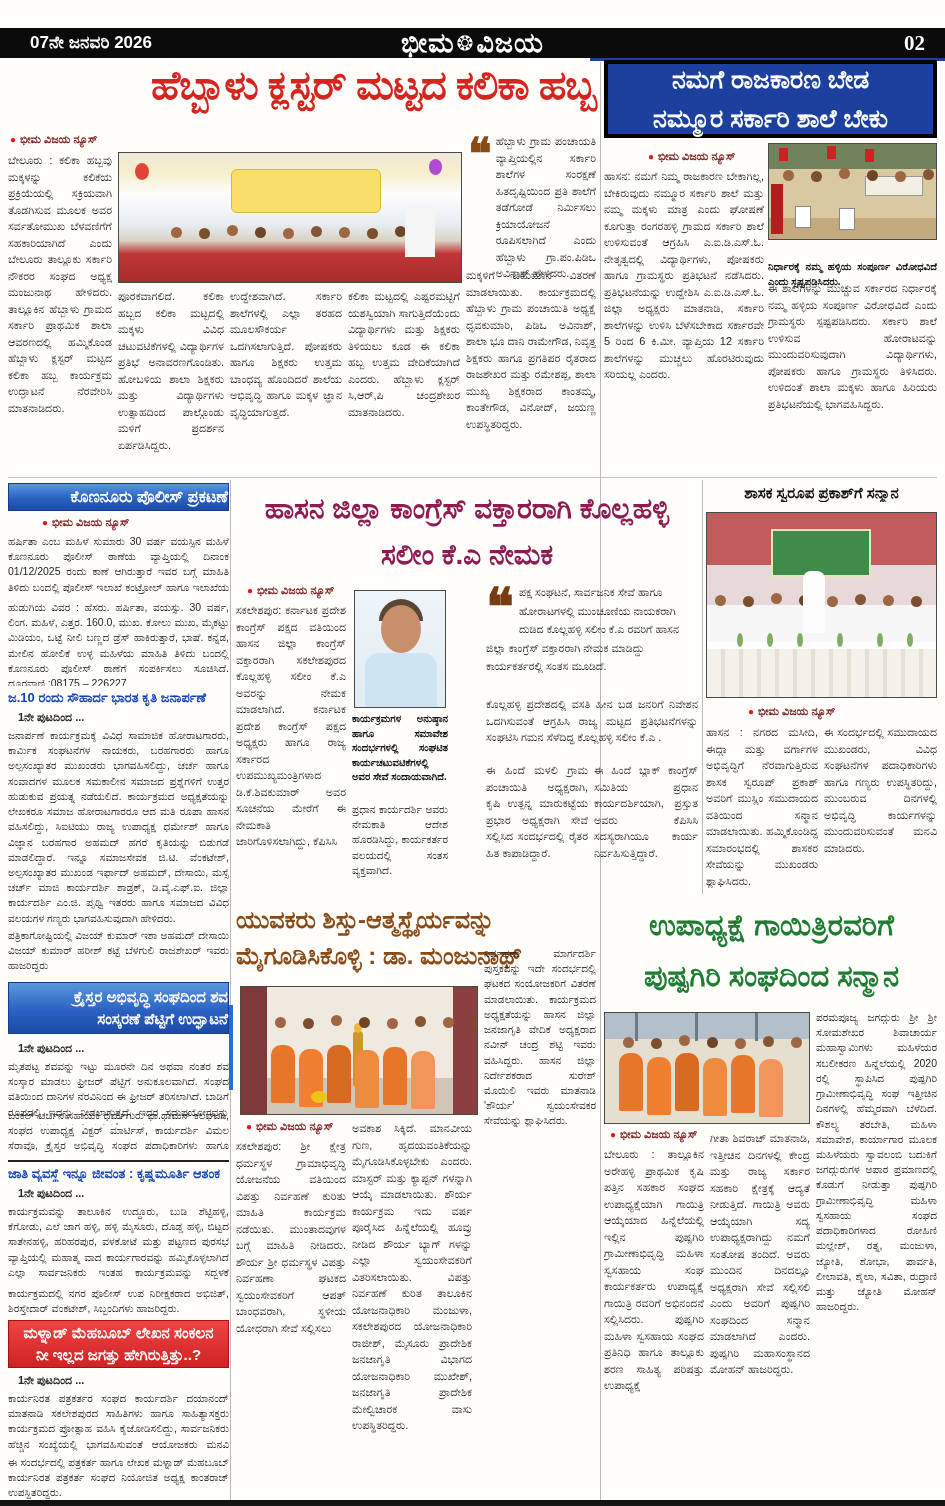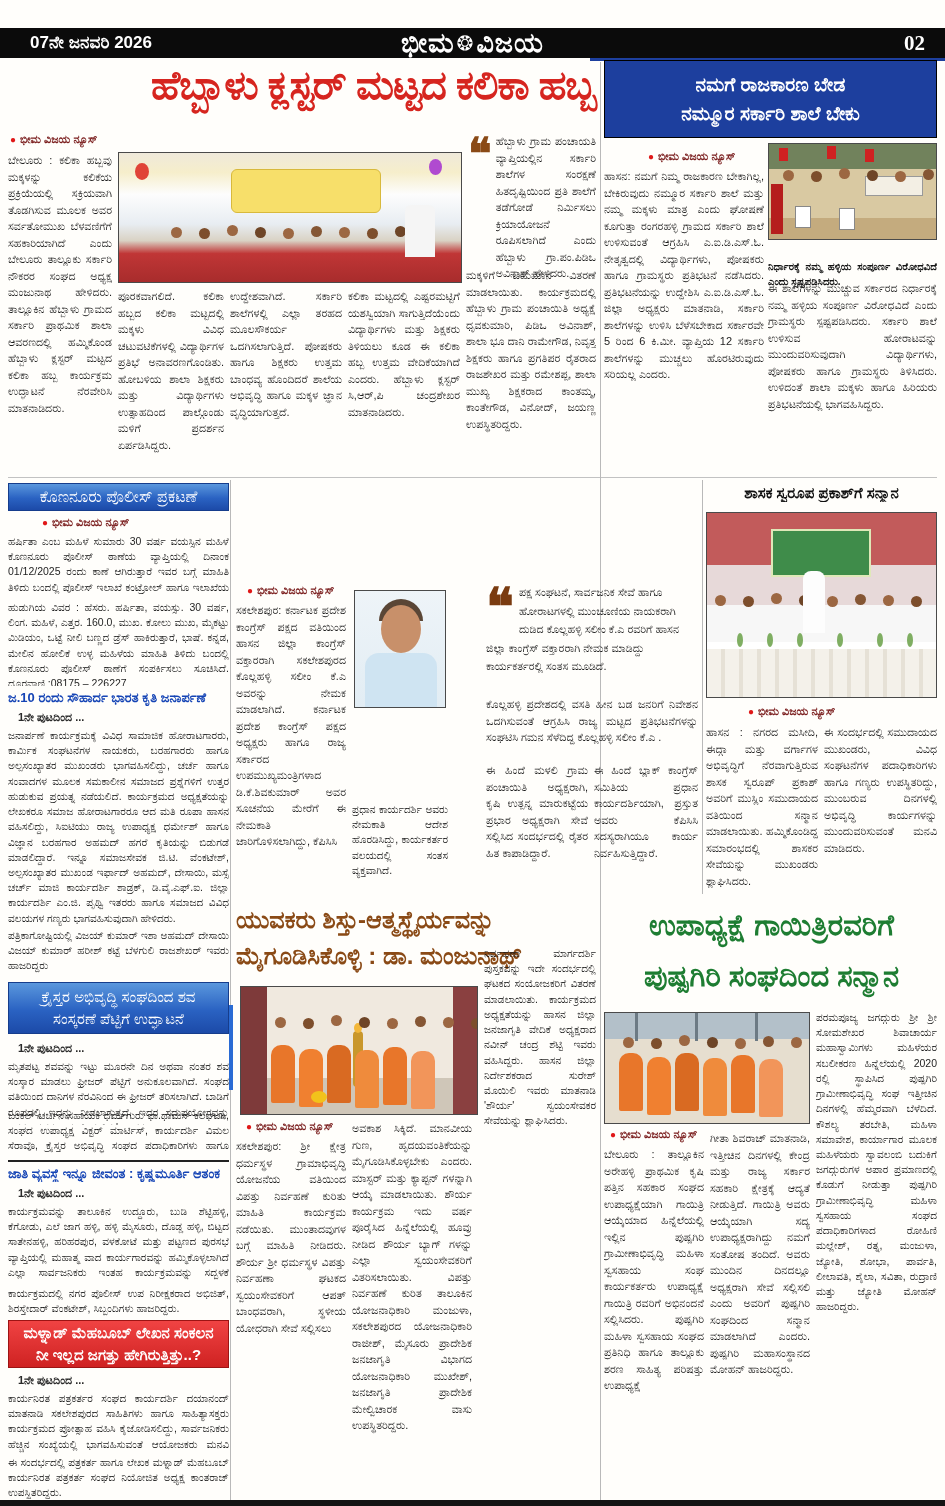--- a/index.html
+++ b/index.html
@@ -13,26 +13,26 @@
 .byline .dot{color:#e01818;font-size:10px;margin-right:4px}
 .cont{font-size:11px;font-weight:bold;color:#2a2a2a}
 .vr{background:#b9b9b9;width:1px;position:absolute}
 .hr{background:#c2c2c2;height:1px;position:absolute}
 .headerbar{position:absolute;left:0;top:28px;width:945px;height:30px;background:#0b0b0b;color:#fff;display:flex;align-items:center}
 .hdr-date{position:absolute;left:30px;font-size:17px;font-weight:bold}
 .hdr-mast{position:absolute;left:0;width:945px;text-align:center;font-size:27px;font-weight:bold;letter-spacing:1px}
 .hdr-mast .wheel{color:#fff;font-size:20px;vertical-align:2px;margin:0 2px}
 .hdr-page{position:absolute;right:20px;font-size:21px;font-weight:bold;font-family:"Liberation Serif","DejaVu Serif",serif}
 .h-red{color:#d6251f;font-weight:bold;text-align:right;font-size:40px;line-height:1.15;letter-spacing:-1px}
-.h-bluebox{background:#1d3f9e;color:#fff;font-weight:bold;text-align:center;font-size:19px;line-height:1.55;display:flex;flex-direction:column;justify-content:center;border:1px solid #000000}
+.h-bluebox{background:#1d3f9e;color:#fff;font-weight:bold;text-align:center;font-size:25px;line-height:1.55;display:flex;flex-direction:column;justify-content:center;border:4px solid #000000}
 .h-maroon{color:#8e1b52;font-weight:bold;text-align:center;font-size:28px;line-height:1.65}
 .h-black{color:#101010;font-weight:bold;text-align:center;font-size:15px;white-space:nowrap;overflow:hidden}
 .h-brown{color:#8a4a16;font-weight:bold;text-align:left;font-size:24px;line-height:1.5}
 .h-green{color:#1e7d32;font-weight:bold;text-align:center;font-size:29px;line-height:1.75}
-.bluebox{background:linear-gradient(180deg,#5a97dd 0%,#2a62c2 55%,#1c4aa8 100%);color:#fff;font-weight:normal;text-align:center;display:flex;flex-direction:column;align-items:center;justify-content:center;line-height:1.45;border:1px solid #163d8c}
+.bluebox{background:linear-gradient(180deg,#5a97dd 0%,#2a62c2 55%,#1c4aa8 100%);color:#fff;font-weight:bold;text-align:center;display:flex;flex-direction:column;align-items:flex-end;justify-content:center;line-height:1.45;border:1px solid #163d8c}
 .redbox{background:linear-gradient(180deg,#f04343 0%,#cf2222 100%);color:#fff;font-weight:bold;text-align:center;display:flex;flex-direction:column;align-items:center;justify-content:center;line-height:1.5;border:1px solid #9c1414}
 .bluehead{color:#1544b5;font-weight:bold;font-size:13px;white-space:nowrap;overflow:hidden}
 .photo{position:absolute;border:1px solid #4a4a4a;overflow:hidden}
 .qmark{color:#8a4a16;font-size:44px;line-height:1;font-family:"Liberation Serif","DejaVu Serif",serif;font-weight:bold}
 .qtext{font-size:11px;line-height:1.5;text-align:justify;color:#1e1e1e;overflow:hidden}
 .dotc{position:absolute;border-radius:50%}
 .rect{position:absolute}
 .heads{position:absolute;width:11px;height:11px;border-radius:50%;background:#9c6742;box-shadow:28px 1px 0 #7d4e2c,56px -2px 0 #9c6742,84px 0 0 #6e4527,112px 1px 0 #9c6742,140px -1px 0 #855634,168px 0 0 #9c6742,196px 1px 0 #7d4e2c,224px -1px 0 #6e4527}
 .obodies{position:absolute;width:24px;height:58px;border-radius:10px 10px 2px 2px;background:#e8762a;box-shadow:28px 4px 0 #f08030,56px 0 0 #d96a22,84px 5px 0 #ef8b3c,112px 2px 0 #e8762a,140px 6px 0 #f2955a}
 .bottombar{position:absolute;left:0;top:1500px;width:945px;height:6px;background:#141414}
@@ -129,28 +129,30 @@
   <div class="abs bt-sm" style="left:8px;top:1286px;width:221px;height:30px">ಕಾರ್ಯಕ್ರಮದಲ್ಲಿ ನಗರ ಪೊಲೀಸ್ ಉಪ ನಿರೀಕ್ಷಕರಾದ ಅಭಿಜಿತ್, ಶಿರಸ್ತೇದಾರ್ ವೆಂಕಟೇಶ್, ಸಿಬ್ಬಂದಿಗಳು ಹಾಜರಿದ್ದರು.</div>
 
   <div class="abs redbox" style="left:8px;top:1320px;width:221px;height:48px;font-size:15px">
     <span>ಮಳ್ನಾಡ್ ಮೆಹಬೂಬ್ ಲೇಖನ ಸಂಕಲನ</span>
     <span>ನೀ ಇಲ್ಲದ ಜಗತ್ತು ಹೇಗಿರುತ್ತಿತ್ತು..?</span>
   </div>
   <div class="abs cont" style="left:18px;top:1374px">1ನೇ ಪುಟದಿಂದ ...</div>
   <div class="abs bt-sm" style="left:8px;top:1391px;width:221px;height:62px">ಕಾರ್ಯನಿರತ ಪತ್ರಕರ್ತರ ಸಂಘದ ಕಾರ್ಯದರ್ಶಿ ದಯಾನಂದ್ ಮಾತನಾಡಿ ಸಕಲೇಶಪುರದ ಸಾಹಿತಿಗಳು ಹಾಗೂ ಸಾಹಿತ್ಯಾಸಕ್ತರು ಕಾರ್ಯಕ್ರಮದ ಪ್ರೋತ್ಸಾಹ ವಹಿಸಿ ಕೈಜೋಡಿಸಲಿದ್ದು, ಸಾರ್ವಜನಿಕರು ಹೆಚ್ಚಿನ ಸಂಖ್ಯೆಯಲ್ಲಿ ಭಾಗವಹಿಸುವಂತೆ ಆಯೋಜಕರು ಮನವಿ ಮಾಡಿದರು.</div>
   <div class="abs bt-sm" style="left:8px;top:1455px;width:221px;height:44px">ಈ ಸಂದರ್ಭದಲ್ಲಿ ಪತ್ರಕರ್ತ ಹಾಗೂ ಲೇಖಕ ಮಳ್ನಾಡ್ ಮೆಹಬೂಬ್ ಕಾರ್ಯನಿರತ ಪತ್ರಕರ್ತ ಸಂಘದ ನಿಯೋಜಿತ ಅಧ್ಯಕ್ಷ ಕಾಂತರಾಜ್ ಉಪಸ್ಥಿತರಿದ್ದರು.</div>
 
+  <div class="abs h-maroon" style="left:236px;top:486px;width:462px;height:94px">ಹಾಸನ ಜಿಲ್ಲಾ ಕಾಂಗ್ರೆಸ್ ವಕ್ತಾರರಾಗಿ ಕೊಲ್ಲಹಳ್ಳಿ ಸಲೀಂ ಕೆ.ಎ ನೇಮಕ</div>
   <div class="abs byline" style="left:247px;top:584px"><span class="dot">●</span><span>ಭೀಮ ವಿಜಯ ನ್ಯೂಸ್</span></div>
   <div class="abs bt" style="left:236px;top:602px;width:110px;height:292px">ಸಕಲೇಶಪುರ: ಕರ್ನಾಟಕ ಪ್ರದೇಶ ಕಾಂಗ್ರೆಸ್ ಪಕ್ಷದ ವತಿಯಿಂದ ಹಾಸನ ಜಿಲ್ಲಾ ಕಾಂಗ್ರೆಸ್ ವಕ್ತಾರರಾಗಿ ಸಕಲೇಶಪುರದ ಕೊಲ್ಲಹಳ್ಳಿ ಸಲೀಂ ಕೆ.ಎ ಅವರನ್ನು ನೇಮಕ ಮಾಡಲಾಗಿದೆ. ಕರ್ನಾಟಕ ಪ್ರದೇಶ ಕಾಂಗ್ರೆಸ್ ಪಕ್ಷದ ಅಧ್ಯಕ್ಷರು ಹಾಗೂ ರಾಜ್ಯ ಸರ್ಕಾರದ ಉಪಮುಖ್ಯಮಂತ್ರಿಗಳಾದ ಡಿ.ಕೆ.ಶಿವಕುಮಾರ್ ಅವರ ಸೂಚನೆಯ ಮೇರೆಗೆ ಈ ನೇಮಕಾತಿ ಜಾರಿಗೊಳಿಸಲಾಗಿದ್ದು, ಕೆಪಿಸಿಸಿ</div>
 
   <div class="photo" style="left:354px;top:590px;width:92px;height:118px;background:linear-gradient(180deg,#eef4f8 0%,#e2edf4 100%)">
     <span class="rect" style="left:24px;top:8px;width:44px;height:22px;background:#5a4636;border-radius:22px 22px 0 0"></span>
     <span class="dotc" style="left:26px;top:14px;width:40px;height:48px;background:#c8906a"></span>
     <span class="rect" style="left:10px;top:62px;width:72px;height:56px;background:#cfe4f2;border-radius:14px 14px 0 0"></span>
   </div>
+  <div class="abs cap" style="left:352px;top:712px;width:96px;height:86px">ಕಾರ್ಯಕ್ರಮಗಳ ಅನುಷ್ಠಾನ ಹಾಗೂ ಸಮಾವೇಶ ಸಂದರ್ಭಗಳಲ್ಲಿ ಸಂಘಟಿತ ಕಾರ್ಯಚಟುವಟಿಕೆಗಳಲ್ಲಿ ಅವರ ಸೇವೆ ಸಂದಾಯವಾಗಿದೆ.</div>
   <div class="abs bt-sm" style="left:352px;top:802px;width:96px;height:92px">ಪ್ರಧಾನ ಕಾರ್ಯದರ್ಶಿ ಅವರು ನೇಮಕಾತಿ ಆದೇಶ ಹೊರಡಿಸಿದ್ದು, ಕಾರ್ಯಕರ್ತರ ವಲಯದಲ್ಲಿ ಸಂತಸ ವ್ಯಕ್ತವಾಗಿದೆ.</div>
 
   <div class="abs" style="left:486px;top:582px;width:212px;height:112px">
     <span class="qmark" style="float:left;margin-right:5px;font-size:52px;color:#7a3b10">❝</span>
     <span class="qtext">ಪಕ್ಷ ಸಂಘಟನೆ, ಸಾರ್ವಜನಿಕ ಸೇವೆ ಹಾಗೂ ಹೋರಾಟಗಳಲ್ಲಿ ಮುಂಚೂಣಿಯ ನಾಯಕರಾಗಿ ದುಡಿದ ಕೊಲ್ಲಹಳ್ಳಿ ಸಲೀಂ ಕೆ.ಎ ರವರಿಗೆ ಹಾಸನ ಜಿಲ್ಲಾ ಕಾಂಗ್ರೆಸ್ ವಕ್ತಾರರಾಗಿ ನೇಮಕ ಮಾಡಿದ್ದು ಕಾರ್ಯಕರ್ತರಲ್ಲಿ ಸಂತಸ ಮೂಡಿದೆ.</span>
   </div>
   <div class="abs qtext" style="left:486px;top:696px;width:212px;height:62px">ಕೊಲ್ಲಹಳ್ಳಿ ಪ್ರದೇಶದಲ್ಲಿ ವಸತಿ ಹೀನ ಬಡ ಜನರಿಗೆ ನಿವೇಶನ ಒದಗಿಸುವಂತೆ ಆಗ್ರಹಿಸಿ ರಾಜ್ಯ ಮಟ್ಟದ ಪ್ರತಿಭಟನೆಗಳನ್ನು ಸಂಘಟಿಸಿ ಗಮನ ಸೆಳೆದಿದ್ದ ಕೊಲ್ಲಹಳ್ಳಿ ಸಲೀಂ ಕೆ.ಎ .</div>
   <div class="abs bt" style="left:486px;top:762px;width:102px;height:132px">ಈ ಹಿಂದೆ ಮಳಲಿ ಗ್ರಾಮ ಪಂಚಾಯಿತಿ ಅಧ್ಯಕ್ಷರಾಗಿ, ಕೃಷಿ ಉತ್ಪನ್ನ ಮಾರುಕಟ್ಟೆಯ ಪ್ರಭಾರ ಅಧ್ಯಕ್ಷರಾಗಿ ಸೇವೆ ಸಲ್ಲಿಸಿದ ಸಂದರ್ಭದಲ್ಲಿ ರೈತರ ಹಿತ ಕಾಪಾಡಿದ್ದಾರೆ.</div>
   <div class="abs bt" style="left:594px;top:762px;width:104px;height:132px">ಈ ಹಿಂದೆ ಬ್ಲಾಕ್ ಕಾಂಗ್ರೆಸ್ ಸಮಿತಿಯ ಪ್ರಧಾನ ಕಾರ್ಯದರ್ಶಿಯಾಗಿ, ಪ್ರಸ್ತುತ ಅವರು ಕೆಪಿಸಿಸಿ ಸದಸ್ಯರಾಗಿಯೂ ಕಾರ್ಯ ನಿರ್ವಹಿಸುತ್ತಿದ್ದಾರೆ.</div>
 

